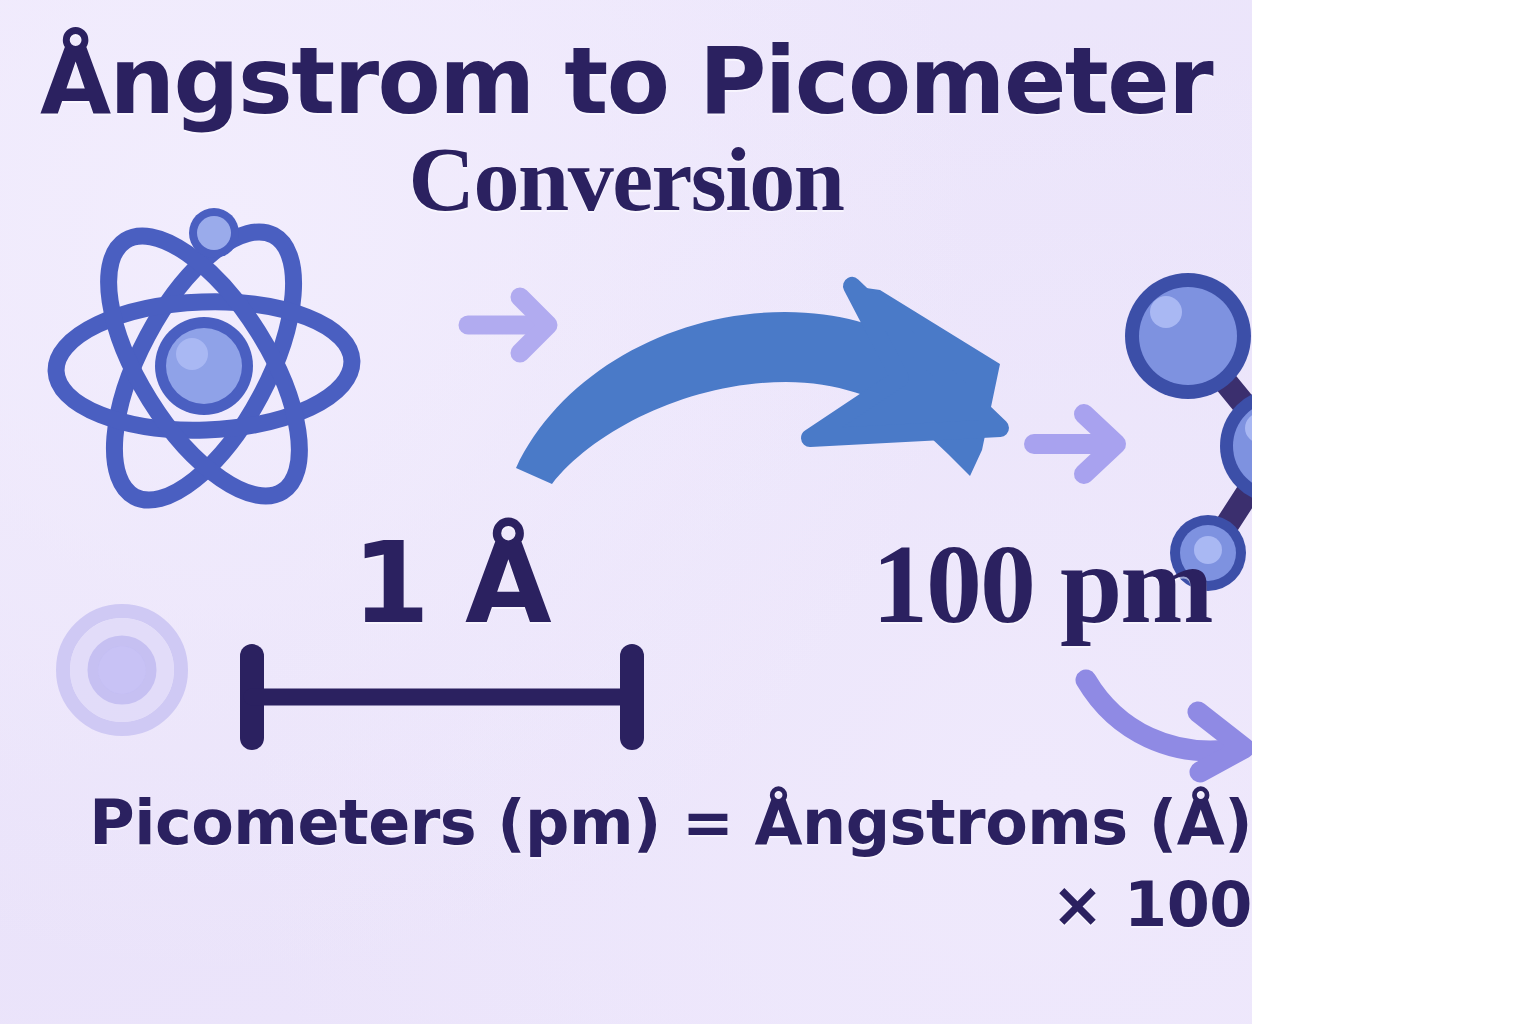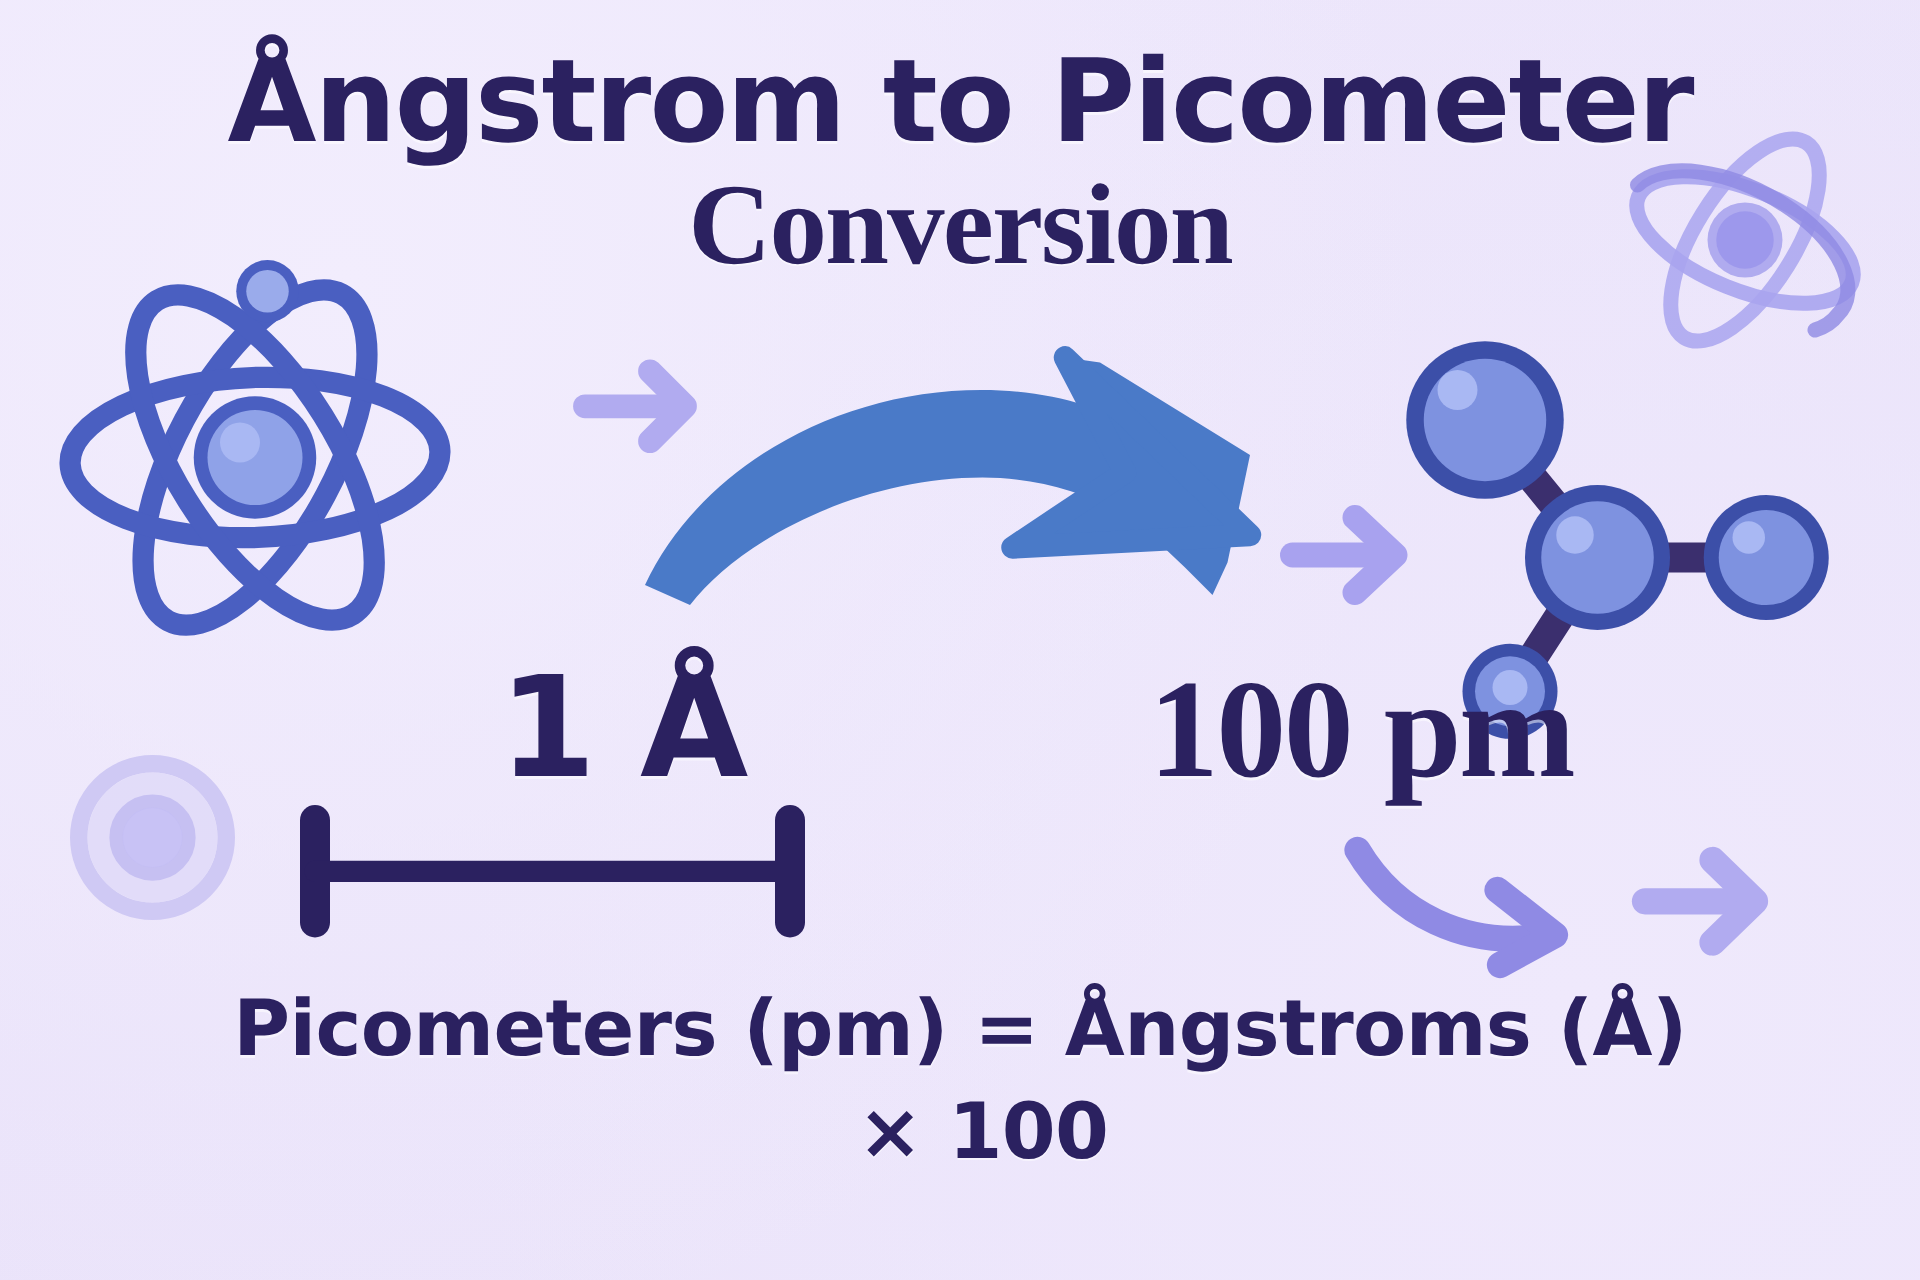--- a/index.html
+++ b/index.html
@@ -3,21 +3,21 @@
 <meta charset="utf-8">
 <title>Ångstrom to Picometer Conversion</title>
 <style>
   html, body {
     margin: 0;
     padding: 0;
     background: #ffffff;
   }
   #infographic {
     position: relative;
-    width: 1536px;
+    width: 1252px;
     height: 1024px;
     overflow: hidden;
     background: #ece6fb;
     font-family: "DejaVu Sans", sans-serif;
   }
 
   
   .bg-wash {
     position: absolute;
     inset: 0;
@@ -45,41 +45,40 @@
   .title .l2 { display: block; font-family: Liberation Serif, serif; }
 
   .big-value {
     position: absolute;
     color: #2b2160;
     font-family: "DejaVu Sans", sans-serif;
     font-weight: bold;
     letter-spacing: -2px;
     text-shadow: 0 2px 0 rgba(255,255,255,0.5);
     white-space: nowrap;
-    margin-left: 47px;
   }
   .value-left {
     left: 352px;
     top: 518px;
     font-size: 112px;
   }
   .value-right {
     left: 872px;
     top: 520px;
     font-size: 112px;
     z-index: 6;
     font-family: Liberation Serif, serif;
   }
 
   .formula {
     position: absolute;
     left: 0;
     right: 0;
     top: 782px;
-    text-align: center;
+    text-align: right;
     color: #2b2160;
     font-family: "DejaVu Sans", sans-serif;
     font-weight: bold;
     font-size: 62px;
     line-height: 1.32;
     letter-spacing: -0.5px;
     text-shadow: 0 2px 0 rgba(255,255,255,0.5);
   }
   .formula .l2 { display: block; margin-left: 37px; }
 

